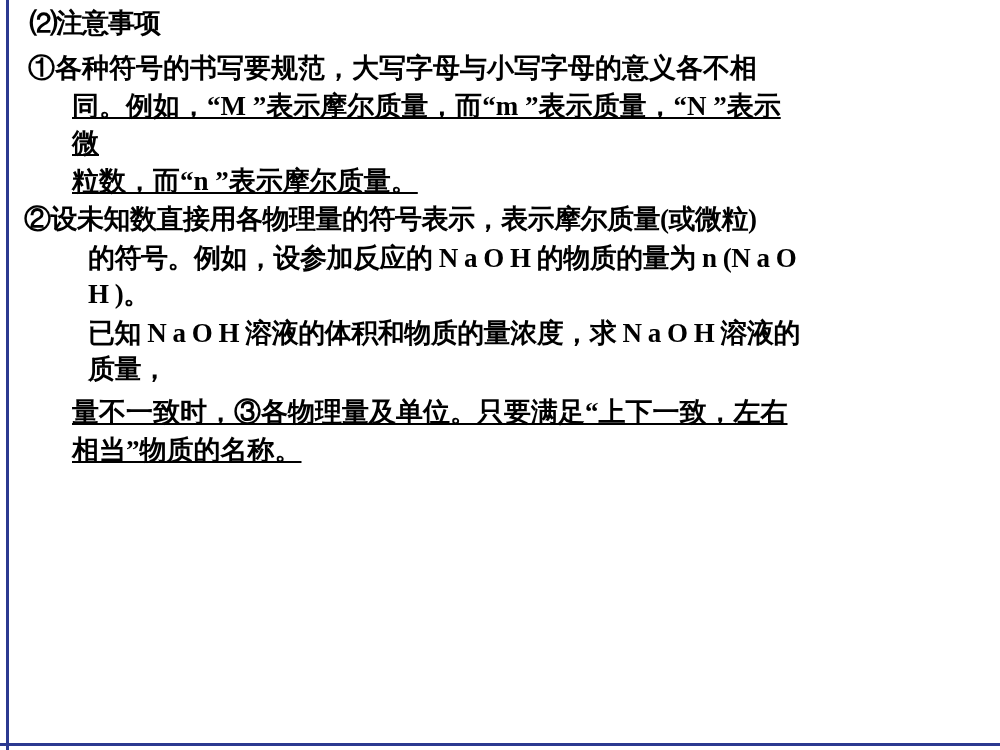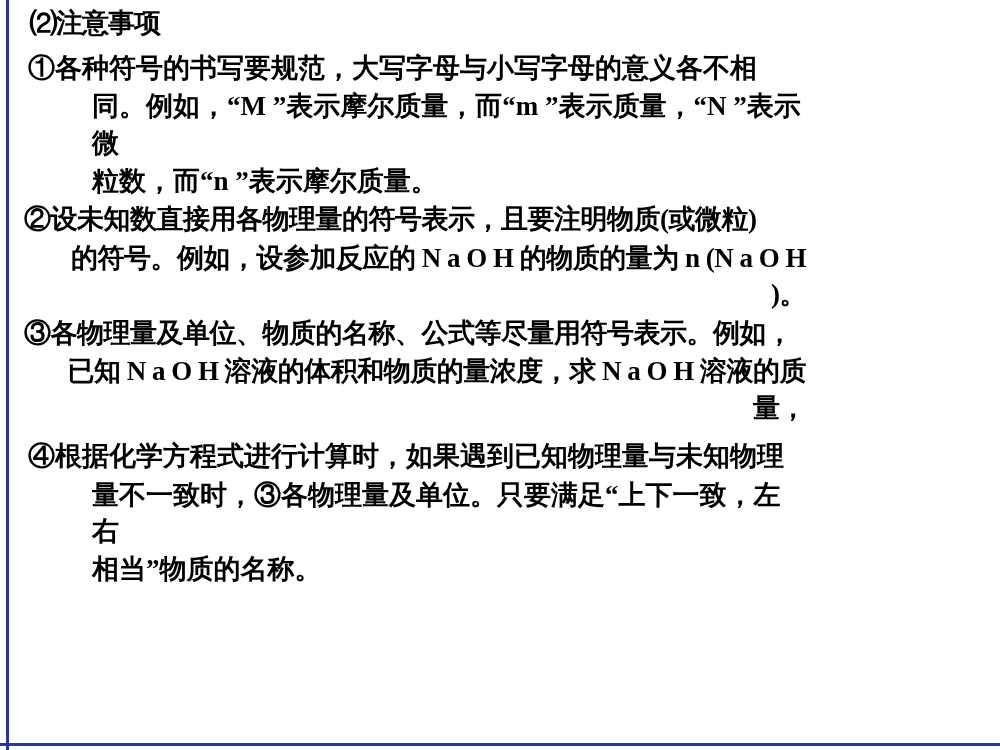--- a/index.html
+++ b/index.html
@@ -46,50 +46,48 @@
     letter-spacing: -1px;
     margin: 2px 0 6px 6px;
   }
   .para {
     font-size: 27px;
     line-height: 1.35;
     font-weight: bold;
     margin: 0 0 2px 0;
   }
   .p1-l1 { margin-left: 4px; margin-top: 12px; }
-  .ind { margin-left: 68px; }
-  .ind2 { margin-left: 20px; text-align: right; }
+  .ind { margin-left: 48px; text-decoration: underline; }
+  .ind2 { margin-left: 64px; }
   .tight { letter-spacing: -0.5px; }
   .l4 { margin-top: 6px; }
 </style>
 </head>
 <body>
 
 <div class="slide">
 
   <div class="border-left"></div>
   <div class="border-bottom"></div>
 
   <div class="heading">⑵注意事项</div>
 
   <div>
     <div class="para p1-l1">①各种符号的书写要规范，大写字母与小写字母的意义各不相</div>
     <div class="para ind">同。例如，“M ”表示摩尔质量，而“m ”表示质量，“N ”表示微</div>
     <div class="para ind">粒数，而“n ”表示摩尔质量。</div>
   </div>
 
   <div>
-    <div class="para tight">②设未知数直接用各物理量的符号表示，且要注明物质(或微粒)</div>
+    <div class="para tight">②设未知数直接用各物理量的符号表示，表示摩尔质量(或微粒)</div>
     <div class="para ind2 tight">的符号。例如，设参加反应的 N a O H 的物质的量为 n (N a O H )。</div>
   </div>
 
   <div>
-    <div class="para tight">③各物理量及单位、物质的名称、公式等尽量用符号表示。例如，</div>
     <div class="para ind2 tight">已知 N a O H 溶液的体积和物质的量浓度，求 N a O H 溶液的质量，</div>
   </div>
 
   <div class="l4">
-    <div class="para p1-l1">④根据化学方程式进行计算时，如果遇到已知物理量与未知物理</div>
     <div class="para ind">量不一致时，③各物理量及单位。只要满足“上下一致，左右</div>
     <div class="para ind">相当”物质的名称。</div>
   </div>
 
 </div>
 
 </body></html>

